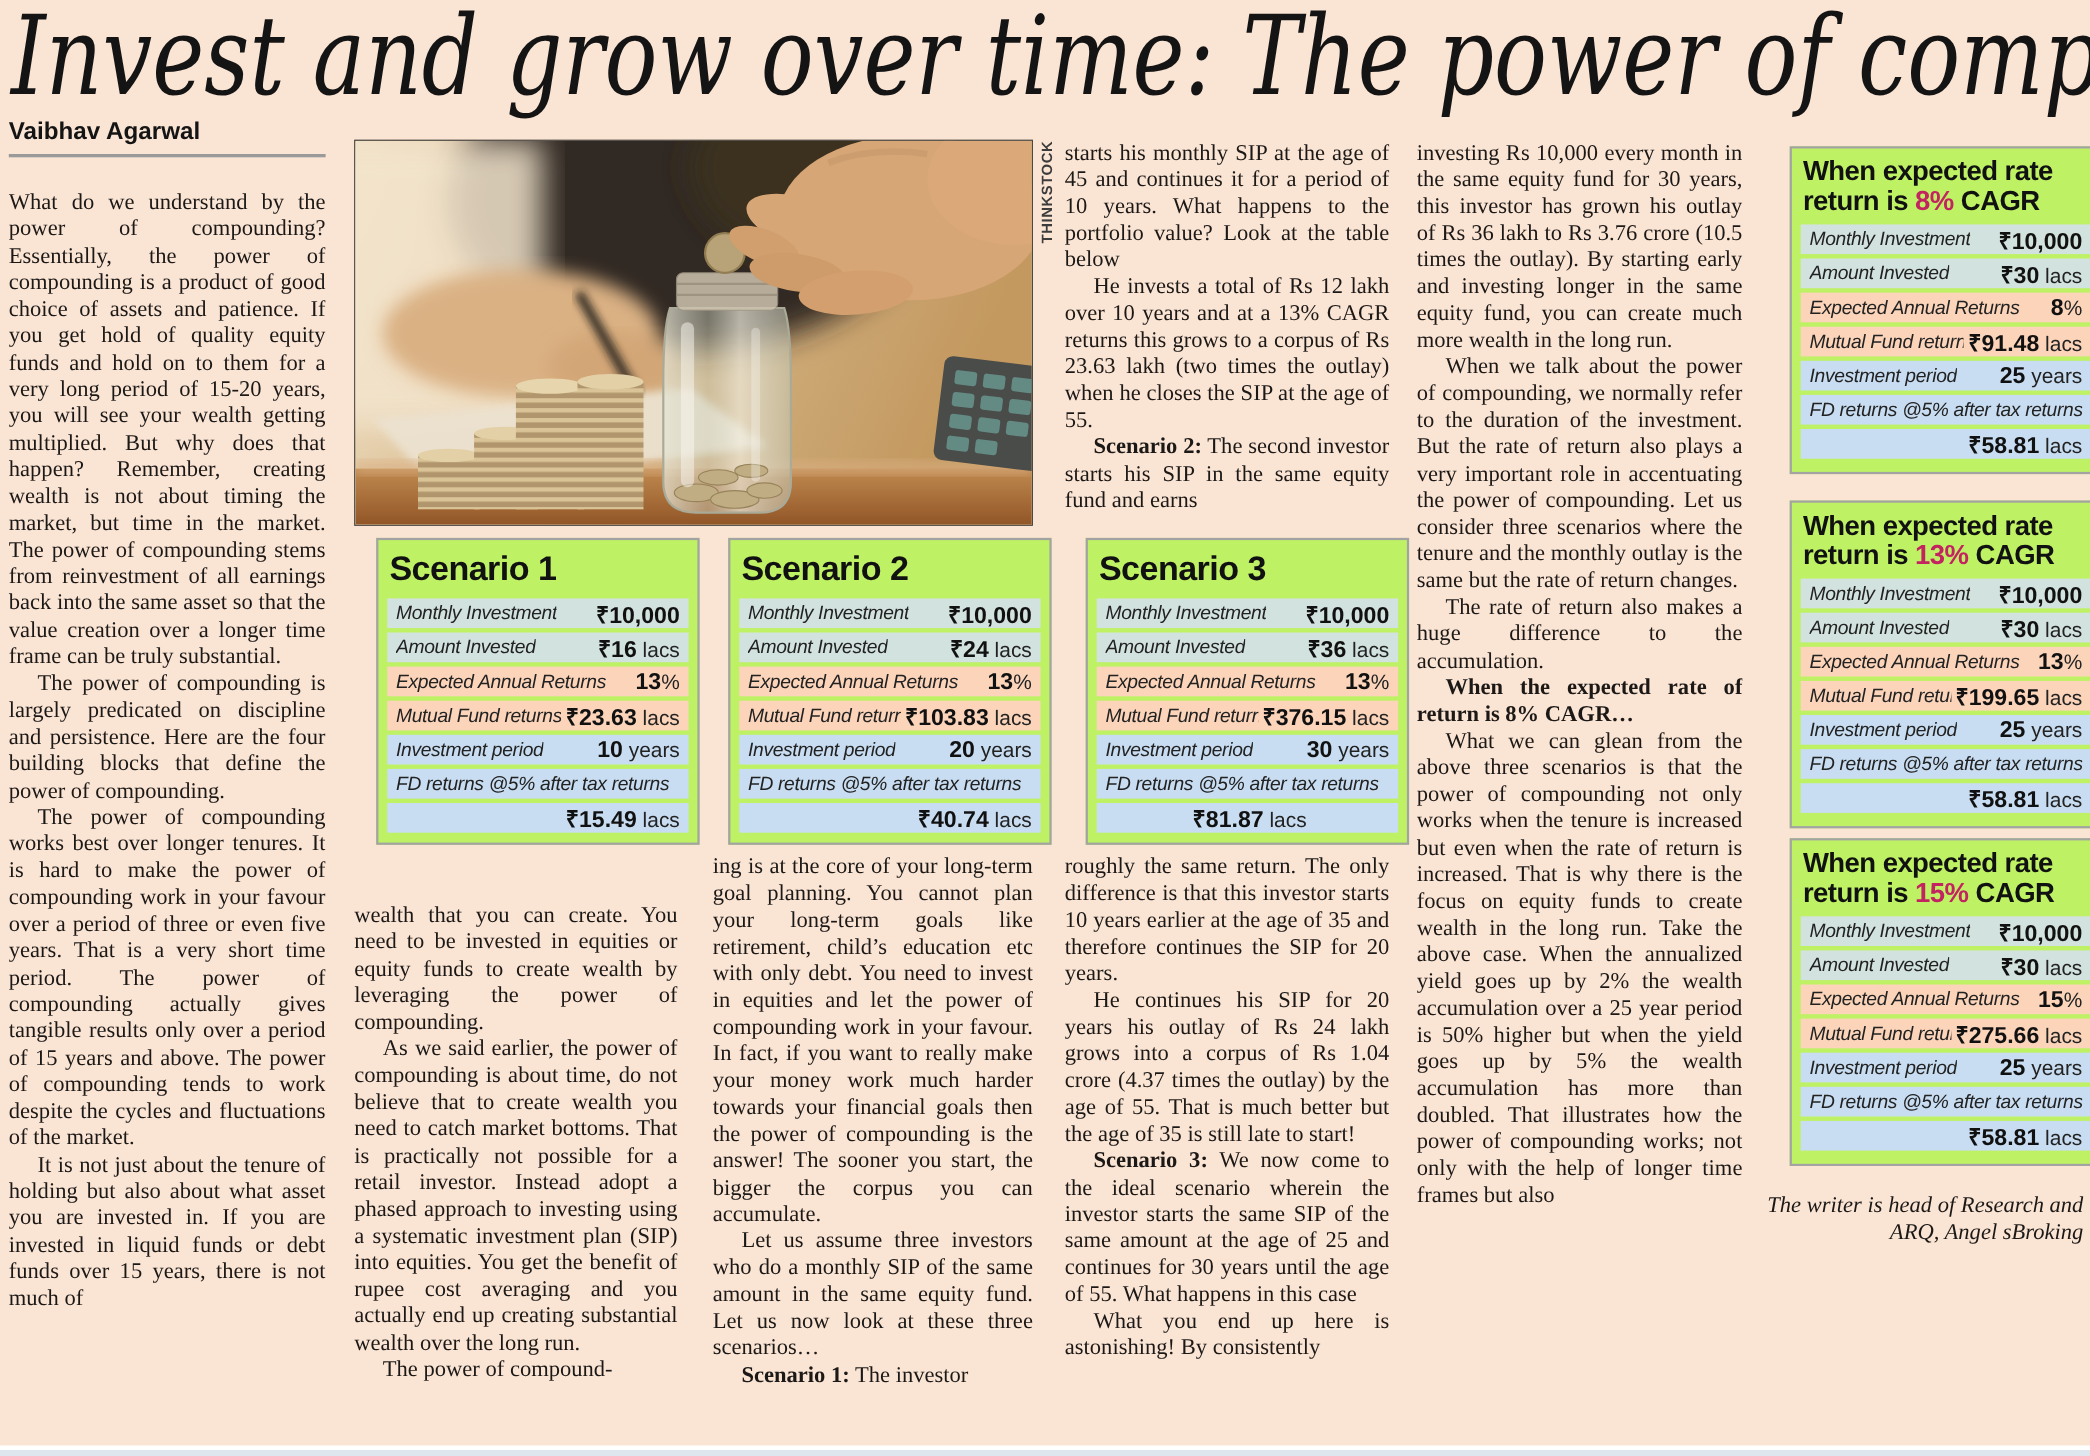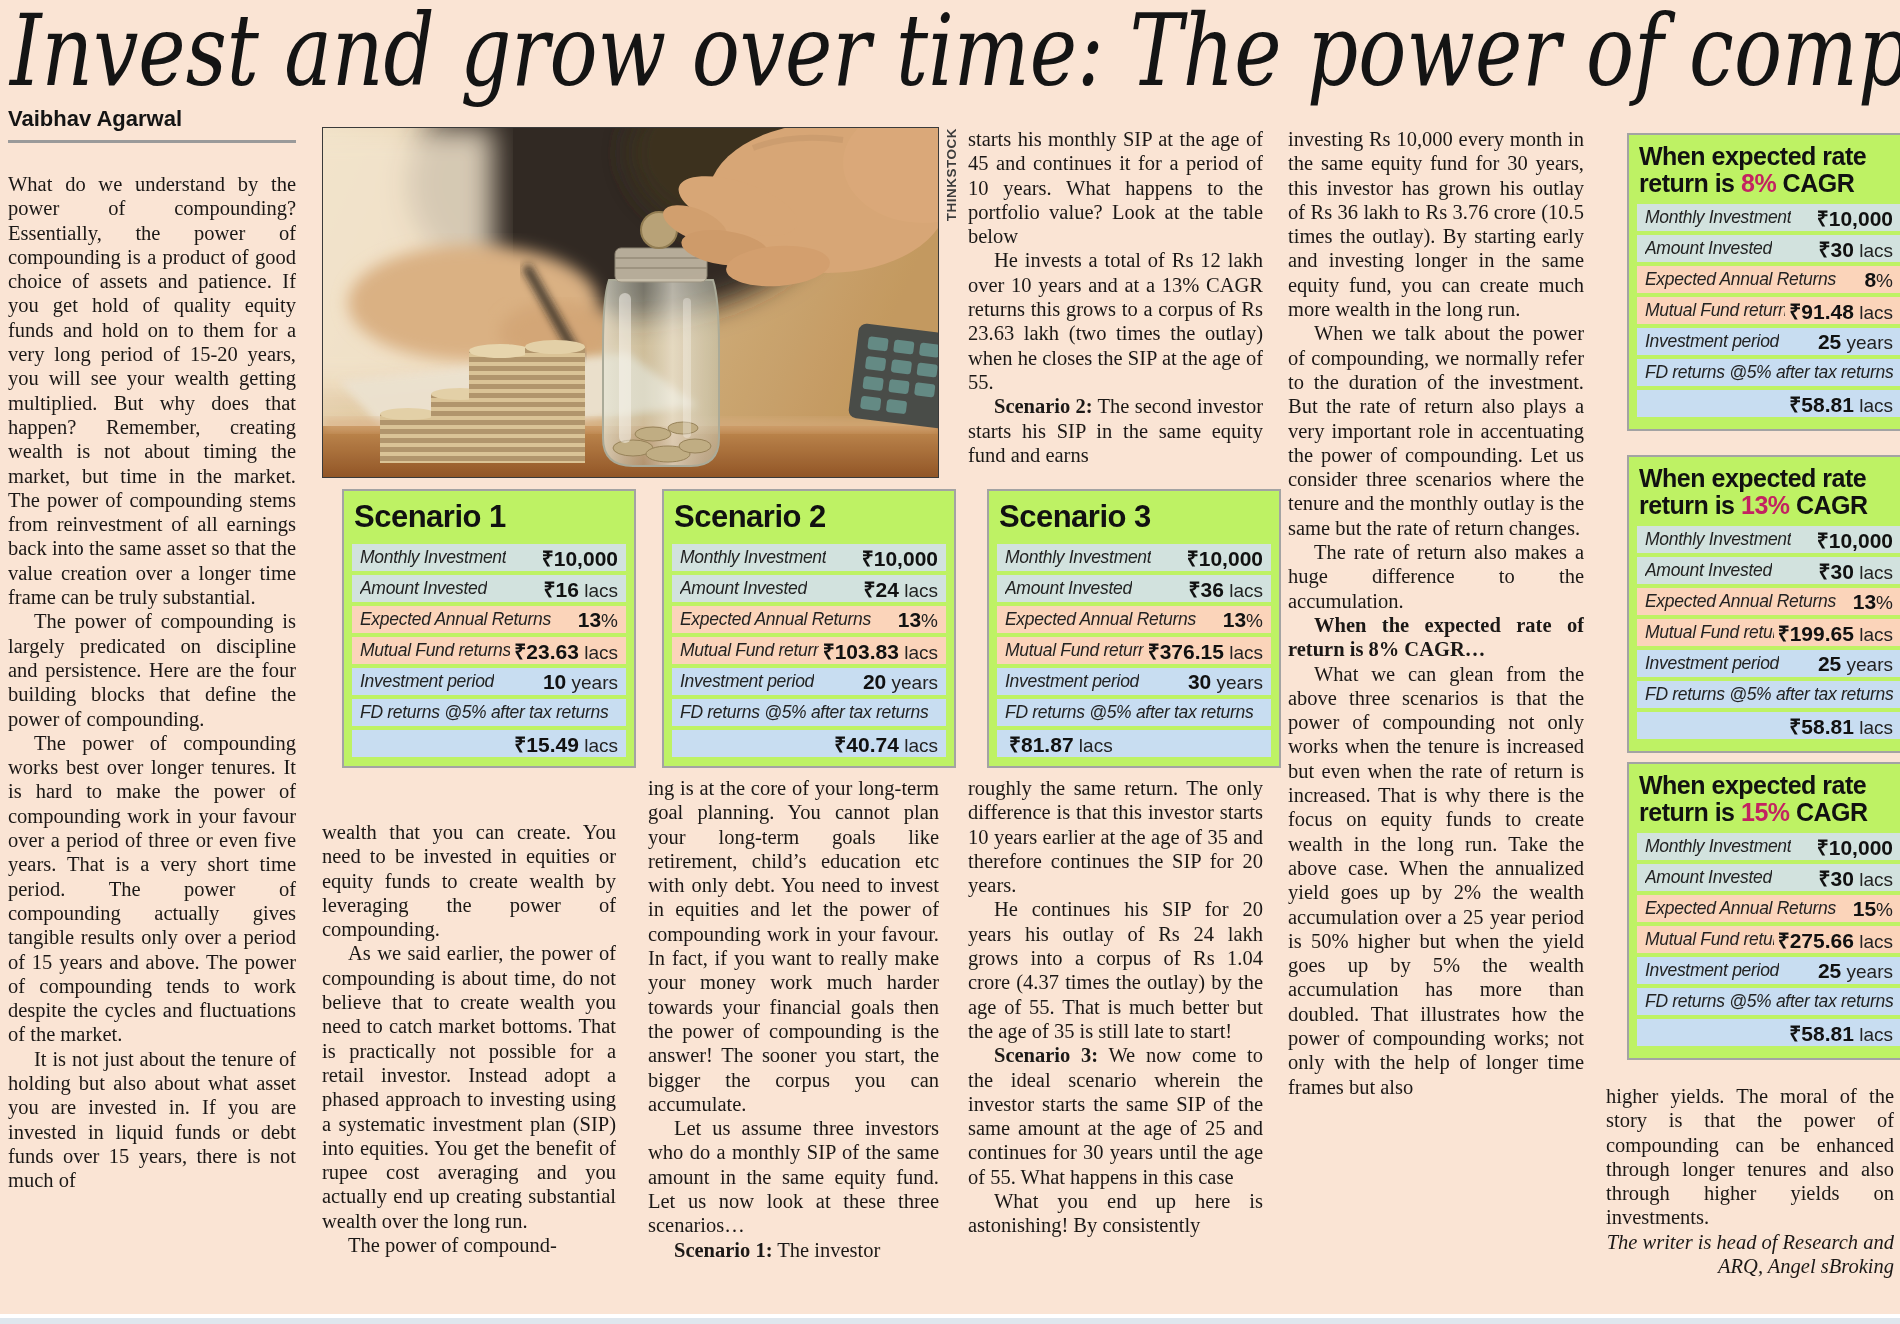--- a/index.html
+++ b/index.html
@@ -81,21 +81,20 @@
       <p class="ind "><span>What you end up here is astonishing! By consistently</span></p>
     </div>
   <div class="col" style="left:1288px;top:127px;width:296px;height:1197px;">
       <p class=""><span>investing Rs 10,000 every month in the same equity fund for 30 years, this investor has grown his outlay of Rs 36 lakh to Rs 3.76 crore (10.5 times the outlay). By starting early and investing longer in the same equity fund, you can create much more wealth in the long run.</span></p>
       <p class="ind "><span>When we talk about the power of compounding, we normally refer to the duration of the investment. But the rate of return also plays a very important role in accentuating the power of compounding. Let us consider three scenarios where the tenure and the monthly outlay is the same but the rate of return changes.</span></p>
       <p class="ind "><span>The rate of return also makes a huge difference to the accumulation.</span></p>
       <p class="ind "><span class="b">When the expected rate of return is 8% CAGR…</span></p>
       <p class="ind "><span>What we can glean from the above three scenarios is that the power of compounding not only works when the tenure is increased but even when the rate of return is increased. That is why there is the focus on equity funds to create wealth in the long run. Take the above case. When the annualized yield goes up by 2% the wealth accumulation over a 25 year period is 50% higher but when the yield goes up by 5% the wealth accumulation has more than doubled. That illustrates how the power of compounding works; not only with the help of longer time frames but also</span></p>
     </div>
   <div class="col" style="left:1606px;top:1084px;width:288px;height:240px;">
-      <p class=""><span>higher yields. The moral of the story is that the power of compounding can be enhanced through longer tenures and also through higher yields on investments.</span></p>
       <p class="right"><span>The writer is head of Research and ARQ, Angel sBroking</span></p>
     </div>
 
   <div class="photo">
     <svg width="615" height="349" viewBox="0 0 615 349">
       <defs>
         <linearGradient id="bgg" x1="0" y1="0" x2="1" y2="0.25">
           <stop offset="0" stop-color="#f3e6cf"></stop>
             <stop offset="0.45" stop-color="#d9bd93"></stop>
           <stop offset="1" stop-color="#c39a63"></stop>
@@ -270,21 +269,21 @@
         <span class="lbl">Mutual Fund returns</span>
         <span class="valwrap"><span class="num">₹376.15</span><span class="suf"> lacs</span></span>
       </div>
       <div class="trow blue">
         <span class="lbl">Investment period</span>
         <span class="valwrap"><span class="num">30</span><span class="suf"> years</span></span>
       </div>
       <div class="trow blue">
         <span class="lbl">FD returns @5% after tax returns</span>
       </div>
-      <div class="trow blue" style="justify-content: flex-start;">
+      <div class="trow blue" style="justify-content: center;">
         <span class="valwrap"><span class="num">₹81.87</span><span class="suf"> lacs</span></span>
       </div>
     </div>
 
   <div class="stable rtable" style="left:1608px;top:133px;width:284px;height:298px;">
       <div class="ttl"><span>When expected rate return is </span><span class="accent">8%</span><span> CAGR</span></div>
       <div class="trow teal">
         <span class="lbl">Monthly Investment</span>
         <span class="valwrap"><span class="num">₹10,000</span><span class="suf"></span></span>
       </div>

